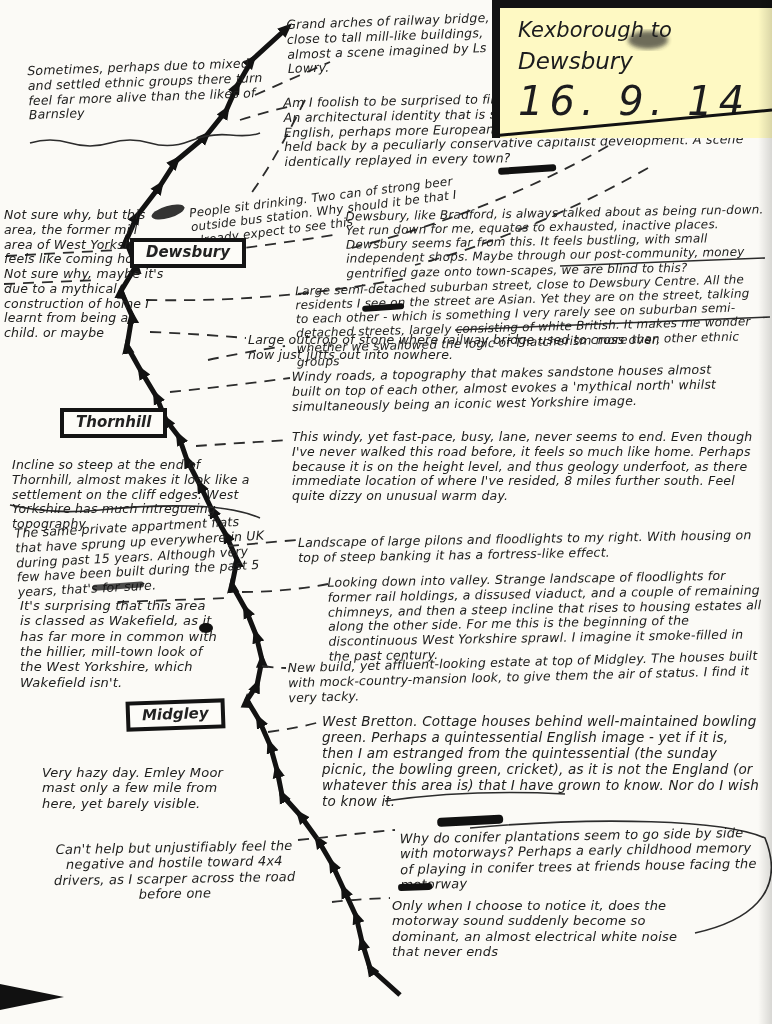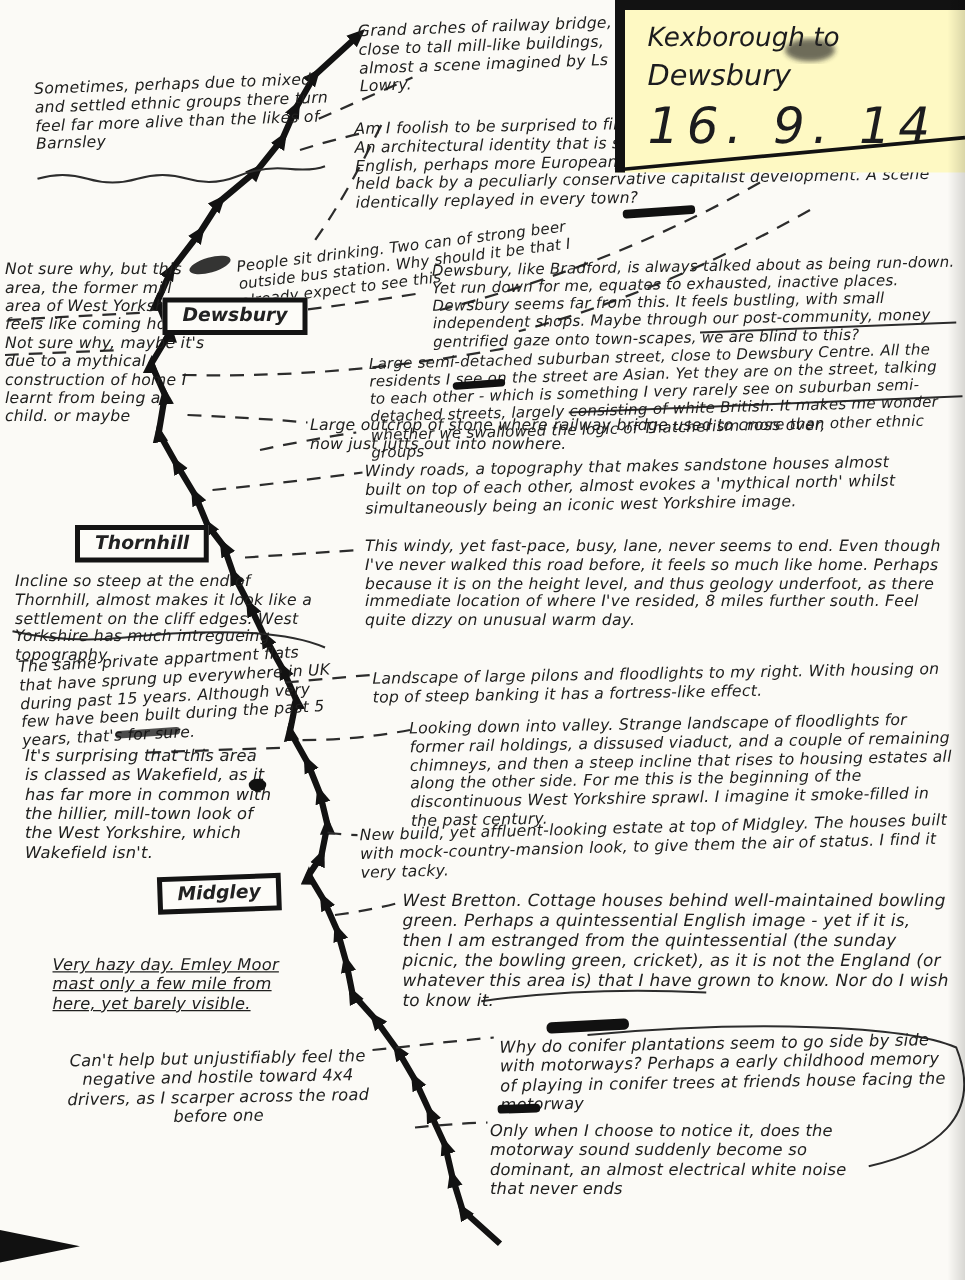--- a/index.html
+++ b/index.html
@@ -90,40 +90,40 @@
     <path d="M0,984 L64,997 L0,1010 z" fill="#111"></path>
   </svg>
 
   <div id="title-box">
     <div class="t1">Kexborough to</div>
     <div class="t2">Dewsbury</div>
     <div class="t3">16. 9. 14</div>
   </div>
 
   <div class="place" style="left:130px;top:238px;">Dewsbury</div>
-  <div class="place" style="left:60px;top:420px;padding-left:12px;">Thornhill</div>
+  <div class="place" style="left:60px;top:408px;padding-left:12px;">Thornhill</div>
   <div class="place" style="left:126px;top:700px;transform:rotate(-2deg);">Midgley</div>
   <div class="place" style="left:398px;top:1030px;">Darton</div>
 
   <div class="note" style="left:287px;top:14px;width:228px;font-size:12.5px;transform:rotate(-2deg);">Grand arches of railway bridge, up close to tall mill-like buildings, almost a scene imagined by Ls Lowry.</div>
   <div class="note" style="left:28px;top:60px;width:238px;font-size:12.5px;transform:rotate(-2deg);">Sometimes, perhaps due to mixed and settled ethnic groups there turn feel far more alive than the likes of Barnsley</div>
   <div class="note" style="left:4px;top:208px;width:162px;font-size:12.5px;">Not sure why, but this area, the former mill area of West Yorkshire, feels like coming home. Not sure why, maybe it's due to a mythical construction of home I learnt from being a child. or maybe</div>
   <div class="note" style="left:284px;top:92px;width:472px;font-size:12.5px;transform:rotate(-1deg);">Am I foolish to be surprised to find Dewsbury such an attractive town. An architectural identity that is so different from the quintessential English, perhaps more European? Yet a town like many a blighted and held back by a peculiarly conservative capitalist development. A scene identically replayed in every town?</div>
   <div class="note" style="left:190px;top:188px;width:300px;font-size:12px;transform:rotate(-7deg);">People sit drinking. Two can of strong beer outside bus station. Why should it be that I already expect to see this</div>
   <div class="note" style="left:346px;top:206px;width:420px;font-size:12px;transform:rotate(-1deg);">Dewsbury, like Bradford, is always talked about as being run-down. Yet run down for me, equates to exhausted, inactive places. Dewsbury seems far from this. It feels bustling, with small independent shops. Maybe through our post-community, money gentrified gaze onto town-scapes, we are blind to this?</div>
   <div class="note" style="left:296px;top:278px;width:470px;font-size:12px;transform:rotate(-1.5deg);">Large semi-detached suburban street, close to Dewsbury Centre. All the residents I see on the street are Asian. Yet they are on the street, talking to each other - which is something I very rarely see on suburban semi-detached streets, largely consisting of white British. It makes me wonder whether we swallowed the logic of Thatcherism more than other ethnic groups</div>
   <div class="note" style="left:248px;top:333px;width:440px;font-size:12.5px;">Large outcrop of stone where railway bridge used to cross over, now just jutts out into nowhere.</div>
   <div class="note" style="left:292px;top:366px;width:452px;font-size:12.5px;transform:rotate(-1deg);">Windy roads, a topography that makes sandstone houses almost built on top of each other, almost evokes a 'mythical north' whilst simultaneously being an iconic west Yorkshire image.</div>
   <div class="note" style="left:292px;top:430px;width:468px;font-size:12.5px;">This windy, yet fast-pace, busy, lane, never seems to end. Even though I've never walked this road before, it feels so much like home. Perhaps because it is on the height level, and thus geology underfoot, as there immediate location of where I've resided, 8 miles further south. Feel quite dizzy on unusual warm day.</div>
   <div class="note" style="left:12px;top:458px;width:238px;font-size:12.5px;">Incline so steep at the end of Thornhill, almost makes it look like a settlement on the cliff edges. West Yorkshire has much intregueing topography</div>
   <div class="note" style="left:16px;top:520px;width:252px;font-size:12.5px;transform:rotate(-3deg);">The same private appartment flats that have sprung up everywhere in UK during past 15 years. Although very few have been built during the past 5 years, that's for sure.</div>
   <div class="note" style="left:298px;top:532px;width:462px;font-size:12.5px;transform:rotate(-1deg);">Landscape of large pilons and floodlights to my right. With housing on top of steep banking it has a fortress-like effect.</div>
   <div class="note" style="left:328px;top:572px;width:436px;font-size:12.5px;transform:rotate(-1deg);">Looking down into valley. Strange landscape of floodlights for former rail holdings, a dissused viaduct, and a couple of remaining chimneys, and then a steep incline that rises to housing estates all along the other side. For me this is the beginning of the discontinuous West Yorkshire sprawl. I imagine it smoke-filled in the past century.</div>
   <div class="note" style="left:20px;top:598px;width:198px;font-size:13px;">It's surprising that this area is classed as Wakefield, as it has far more in common with the hillier, mill-town look of the West Yorkshire, which Wakefield isn't.</div>
   <div class="note" style="left:288px;top:655px;width:472px;font-size:12.5px;transform:rotate(-1.5deg);">New build, yet affluent-looking estate at top of Midgley. The houses built with mock-country-mansion look, to give them the air of status. I find it very tacky.</div>
   <div class="note" style="left:322px;top:714px;width:440px;font-size:13.5px;">West Bretton. Cottage houses behind well-maintained bowling green. Perhaps a quintessential English image - yet if it is, then I am estranged from the quintessential (the sunday picnic, the bowling green, cricket), as it is not the England (or whatever this area is) that I have grown to know. Nor do I wish to know it.</div>
-  <div class="note" style="left:42px;top:765px;width:205px;font-size:13px;text-decoration:underline;">Very hazy day. Emley Moor mast only a few mile from here, yet barely visible.</div>
+  <div class="note" style="left:42px;top:765px;width:205px;font-size:13px;">Very hazy day. Emley Moor mast only a few mile from here, yet barely visible.</div>
   <div class="note" style="left:400px;top:828px;width:360px;font-size:13px;transform:rotate(-1deg);">Why do conifer plantations seem to go side by side with motorways? Perhaps a early childhood memory of playing in conifer trees at friends house facing the motorway</div>
   <div class="note" style="left:52px;top:840px;width:245px;font-size:13px;text-align:center;transform:rotate(-1deg);">Can't help but unjustifiably feel the negative and hostile toward 4x4 drivers, as I scarper across the road before one</div>
   <div class="note" style="left:392px;top:898px;width:300px;font-size:13px;">Only when I choose to notice it, does the motorway sound suddenly become so dominant, an almost electrical white noise that never ends</div>
 
   <div id="edge-shade"></div>
 </div>
 
 </body></html>

